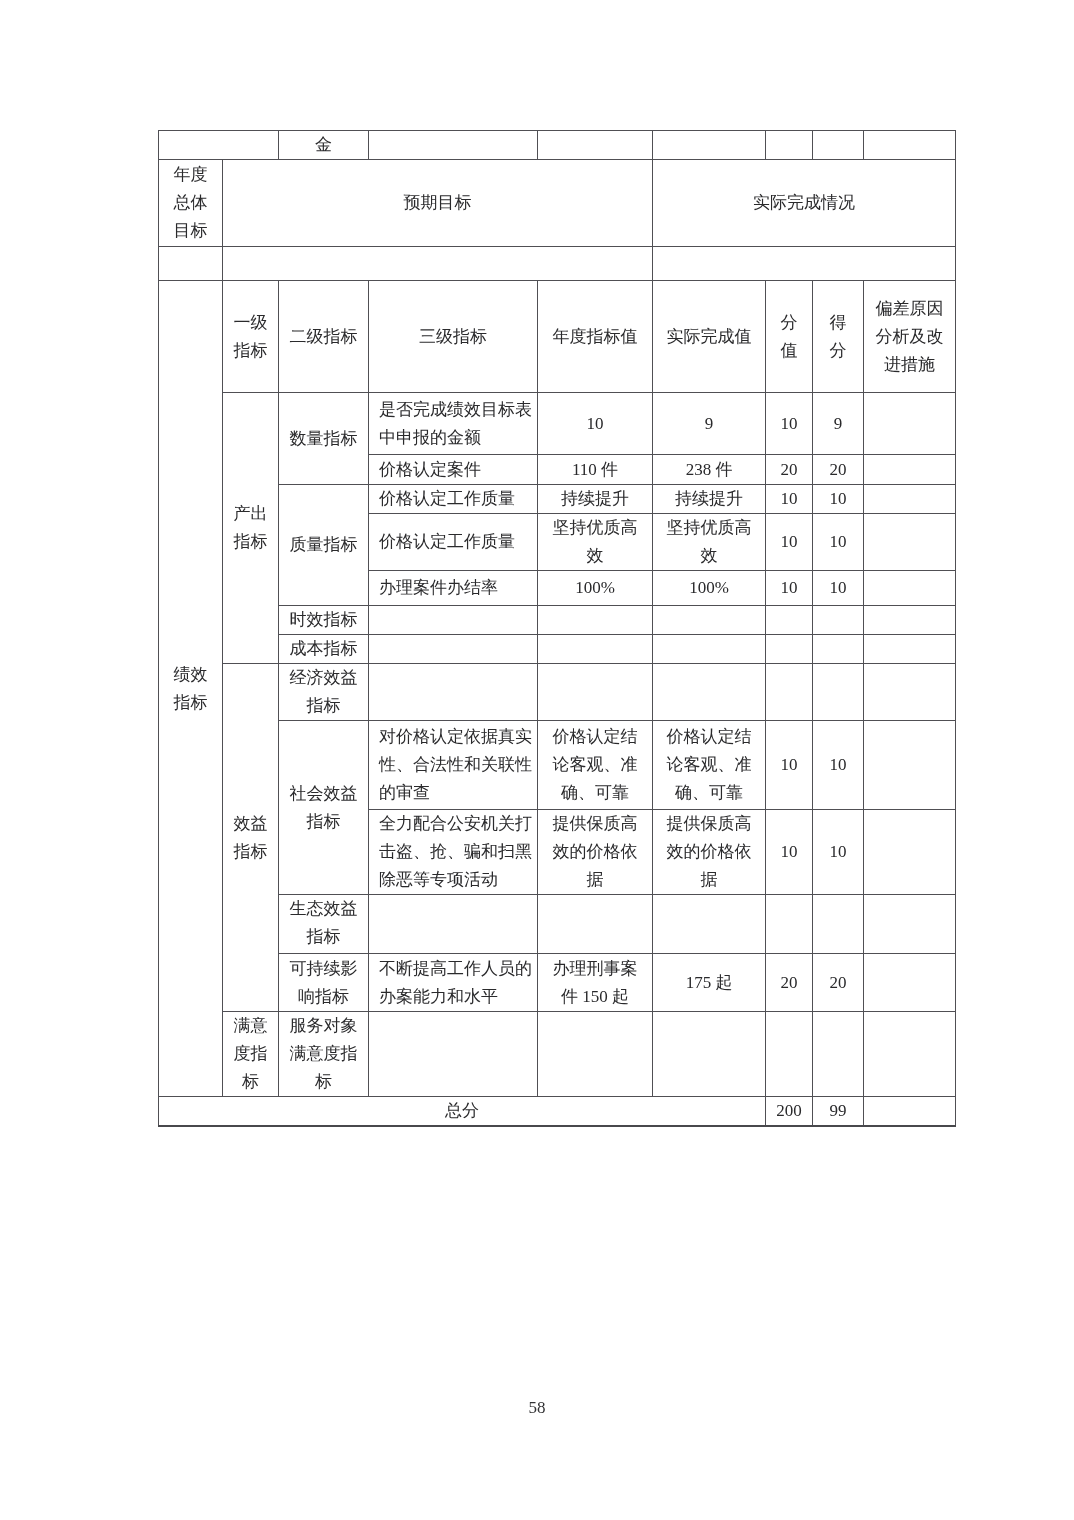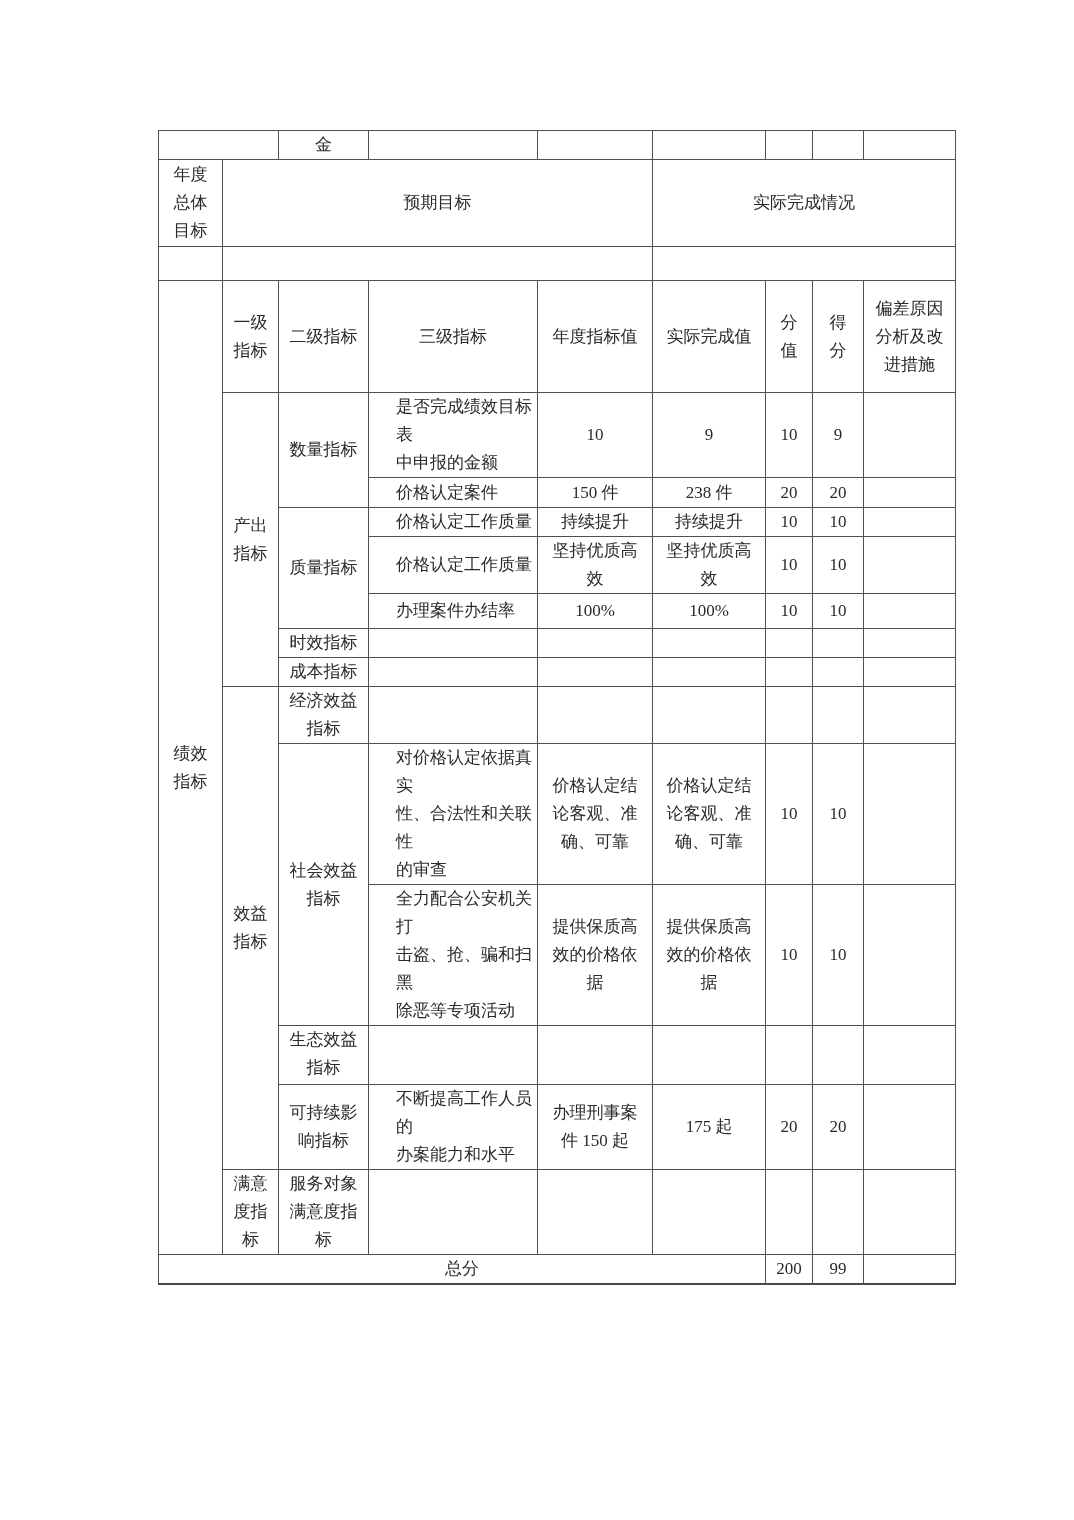--- a/index.html
+++ b/index.html
@@ -31,21 +31,21 @@
     font-size: 17px;
     line-height: 28px;
     text-align: center;
     vertical-align: middle;
     white-space: pre-line;
     padding: 0 6px;
     overflow: hidden;
   }
   table.perf td.left {
     text-align: left;
-    padding: 0 4px 0 27px;
+    padding: 0 4px 0 10px;
   }
   tr.r-gold    td { height: 28px; }
   tr.r-annual  td { height: 86px; }
   tr.r-spacer  td { height: 33px; }
   tr.r-header  td { height: 111px; }
   tr.r1  td { height: 61px; }
   tr.r2  td { height: 29px; }
   tr.r3  td { height: 27px; }
   tr.r4  td { height: 56px; }
   tr.r5  td { height: 34px; }
@@ -138,21 +138,21 @@
 中申报的金额</td>
       <td>10</td>
       <td>9</td>
       <td>10</td>
       <td>9</td>
       <td></td>
     </tr>
 
     <tr class="r2">
       <td class="left">价格认定案件</td>
-      <td>150 件</td>
+      <td>110 件</td>
       <td>238 件</td>
       <td>20</td>
       <td>20</td>
       <td></td>
     </tr>
 
     <tr class="r3">
       <td rowspan="3">质量指标</td>
       <td class="left">价格认定工作质量</td>
       <td>持续提升</td>
@@ -288,13 +288,14 @@
 
     <tr class="r-total">
       <td colspan="6">总分</td>
       <td>200</td>
       <td>99</td>
       <td></td>
     </tr>
   </tbody>
     </table>
 
+  <div class="page-number">58</div>
 </div>
 
 </body></html>

